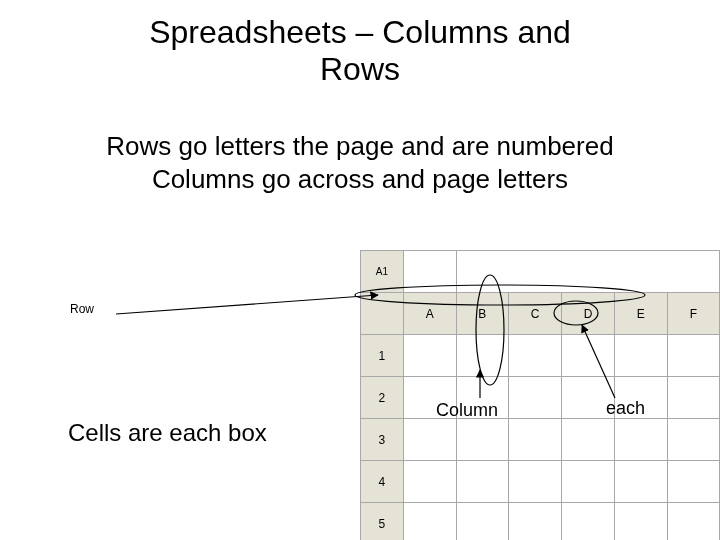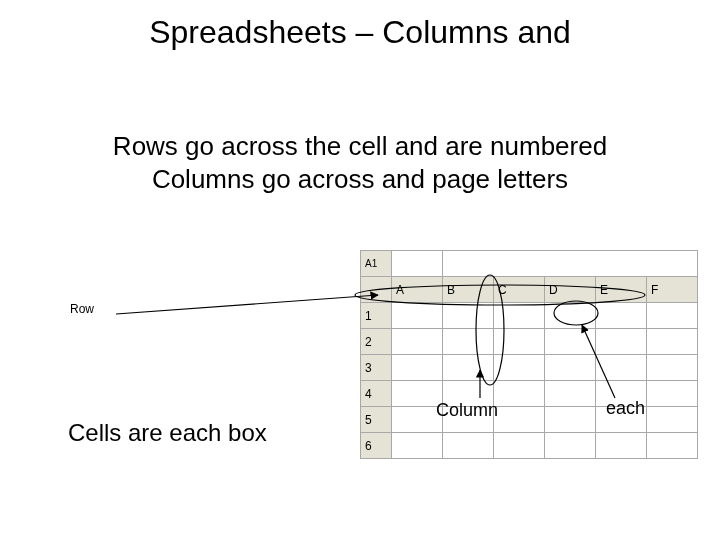--- a/index.html
+++ b/index.html
@@ -4,38 +4,39 @@
 <style>
   html,body{margin:0;padding:0;width:720px;height:540px;background:#fff;font-family:Arial,Helvetica,sans-serif;color:#000;overflow:hidden}
   .slide{position:relative;width:720px;height:540px}
   .title{position:absolute;top:14px;left:0;width:720px;text-align:center;font-size:32px;line-height:1.15}
   .body-text{position:absolute;top:130px;left:0;width:720px;text-align:center;font-size:26px;line-height:1.25}
   .label-row{position:absolute;left:70px;top:302px;font-size:12px}
   .label-column{position:absolute;left:436px;top:400px;font-size:18px}
   .label-cell{position:absolute;left:606px;top:398px;font-size:18px}
   .cells-text{position:absolute;left:68px;top:418px;font-size:24px;line-height:1.25;width:260px}
   .sheet{position:absolute;left:360px;top:250px;border-collapse:collapse;font-size:12px;font-family:Arial,Helvetica,sans-serif}
-  .sheet td,.sheet th{border:1px solid #a8a8a8;height:17px;padding:4px;font-weight:normal;background:#fff}
+  .sheet td,.sheet th{border:1px solid #a8a8a8;height:17px;padding:12px;text-align:center;font-weight:normal;background:#fff}
   .sheet .hd{background:#e5e3d6}
   .sheet .corner{width:22px}
   .sheet .rowhdr{width:22px;background:#e5e3d6}
   .sheet .col{width:42px}
   .svg-over{position:absolute;left:0;top:0;pointer-events:none}
 </style>
 </head>
 <body>
 
 <div class="slide">
 
   <div class="title">
     <span>Spreadsheets – Columns and</span><br>
+    <span>Rows</span>
   </div>
 
   <div class="body-text">
-    <span>Rows go across the cell and are numbered</span><br>
+    <span>Rows go letters the page and are numbered</span><br>
     <span>Columns go across and page letters</span>
   </div>
 
   <table class="sheet">
 
     <tbody>
         <tr>
       <td class="hd corner" colspan="1" style="font-size:10px">A1</td>
       <td class="hd col" style="background:#fff"></td>
       <td colspan="5" style="background:#fff"></td>

